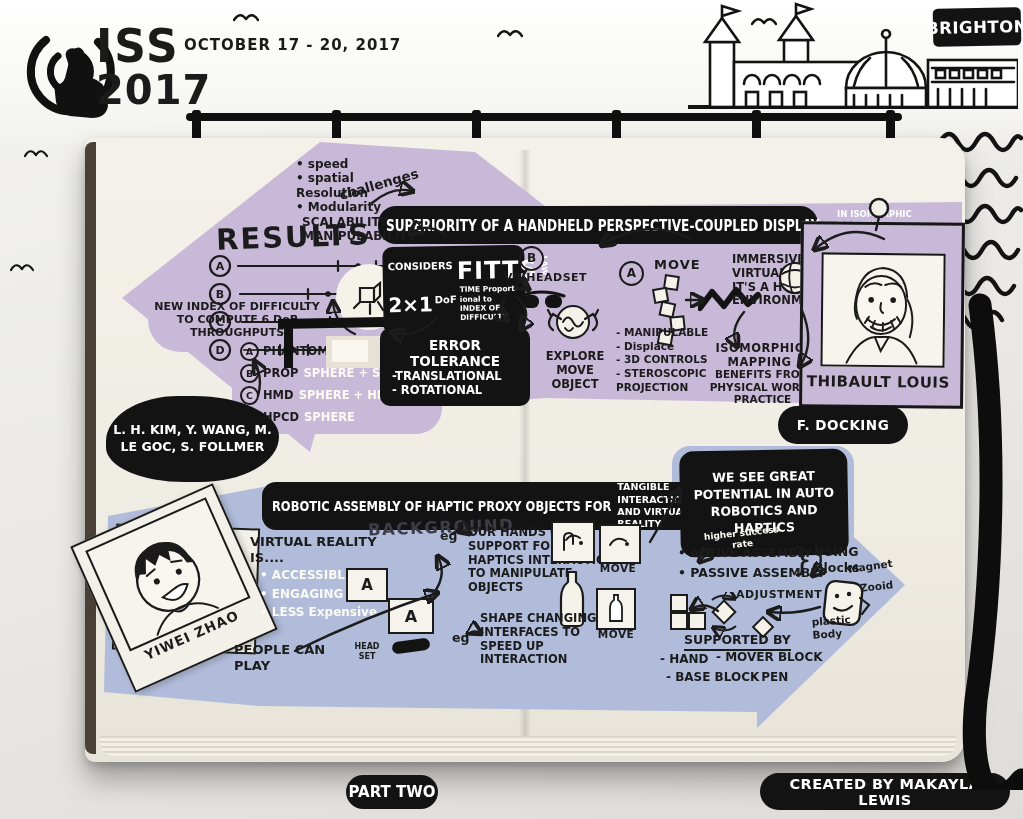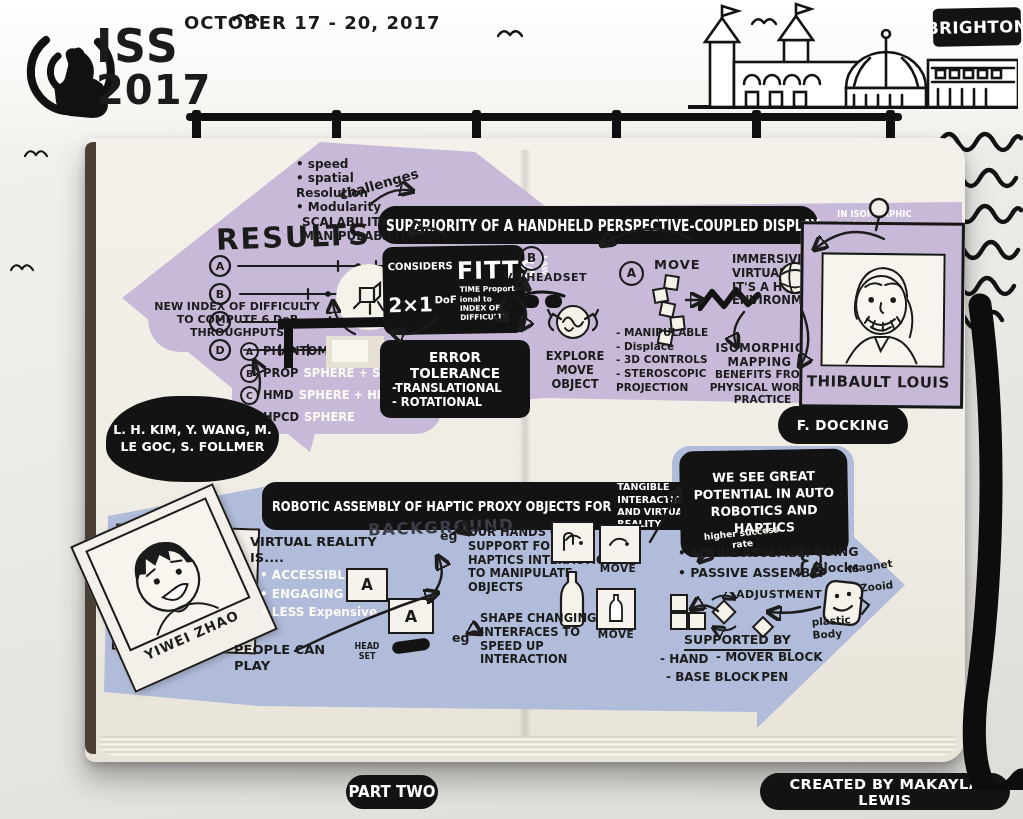--- a/index.html
+++ b/index.html
@@ -58,21 +58,21 @@
   <div class="wall"></div>
 
   <svg class="doodle" style="left:22px;top:24px;z-index:1" width="96" height="96" viewBox="0 0 96 96">
     <path d="M24,16 A40,40 0 1 0 76,18" fill="none" stroke="#111" stroke-width="8" stroke-linecap="round"></path>
     <path d="M36,32 A20,20 0 1 0 62,33" fill="none" stroke="#111" stroke-width="7" stroke-linecap="round"></path>
     <path d="M50,26 q8,-6 12,2 l8,26 q12,4 14,14 l2,14 q-2,12 -16,12 l-22,-2 q-12,-2 -14,-14 l-2,-18 q8,2 11,-6 z" fill="#111"></path>
     <rect x="47" y="24" width="13" height="34" rx="6" fill="#111" transform="rotate(-18 53 41)"></rect>
   </svg>
   <div class="t" style="left:96px;top:20px;font-size:44px;font-weight:900;letter-spacing:2px;transform:scaleY(1.05);z-index:1">ISS</div>
   <div class="t" style="left:96px;top:66px;font-size:40px;font-weight:900;letter-spacing:1px;z-index:1">2017</div>
-  <div class="t" style="left:184px;top:12px;font-size:18px;letter-spacing:1px;z-index:1">OCTOBER 17 - 20, 2017</div>
+  <div class="t" style="left:184px;top:36px;font-size:15px;letter-spacing:1px;z-index:1">OCTOBER 17 - 20, 2017</div>
 
   <svg class="doodle" style="left:688px;top:2px;z-index:1" width="330" height="114" viewBox="0 0 330 114">
     <g fill="none" stroke="#131313" stroke-width="2.6" stroke-linecap="round">
       <path d="M0,105 H330" stroke-width="4"></path>
       <rect x="22" y="40" width="24" height="65" fill="#fff"></rect>
       <path d="M17,40 L34,16 L51,40 Z" fill="#fff"></path>
       <path d="M34,16 V4 l16,5 -16,5"></path>
       <rect x="96" y="38" width="24" height="67" fill="#fff"></rect>
       <path d="M91,38 L108,14 L125,38 Z" fill="#fff"></path>
       <path d="M108,14 V2 l15,5 -15,5"></path>
@@ -234,21 +234,21 @@
       <span style="font-size:24px;font-weight:900;margin-left:4px;letter-spacing:1px">FITTS</span>
       <span style="font-size:8px;writing-mode:vertical-rl;margin-left:2px">LAW</span>
     </div>
     <div style="display:flex;align-items:center">
       <span style="font-size:20px;font-weight:900">2×1</span>
       <span style="font-size:10px;margin:6px 3px 16px 2px">DoF</span>
       <span style="font-size:7.5px;width:64px;line-height:1.25;text-align:left">TIME Proport- ional to INDEX OF DIFFICULTY</span>
     </div>
   </div>
 
-  <div class="box" style="left:380px;top:340px;width:134px;height:70px;border-radius:10px;flex-direction:column;align-items:flex-start;padding:4px 8px">
+  <div class="box" style="left:380px;top:328px;width:134px;height:70px;border-radius:10px;flex-direction:column;align-items:flex-start;padding:4px 8px">
     <div style="font-size:13.5px">ERROR TOLERANCE</div>
     <div style="font-size:11.5px;padding-left:4px">-TRANSLATIONAL</div>
     <div style="font-size:11.5px;padding-left:4px">- ROTATIONAL</div>
   </div>
 
   <div class="t" style="left:519px;top:246px;width:21px;height:21px;border:2.2px solid #1b1b1b;border-radius:50%;font-size:12px;display:flex;align-items:center;justify-content:center">B</div>
   <div class="t" style="left:504px;top:271px;font-size:11px;letter-spacing:.5px">VR HEADSET</div>
   <svg class="doodle" style="left:517px;top:287px" width="50" height="28" viewBox="0 0 50 28">
     <path d="M3,9 Q25,1 47,9" fill="none" stroke="#131313" stroke-width="3" stroke-linecap="round"></path>
     <rect x="5" y="8" width="17" height="13" rx="6" fill="#131313"></rect>

